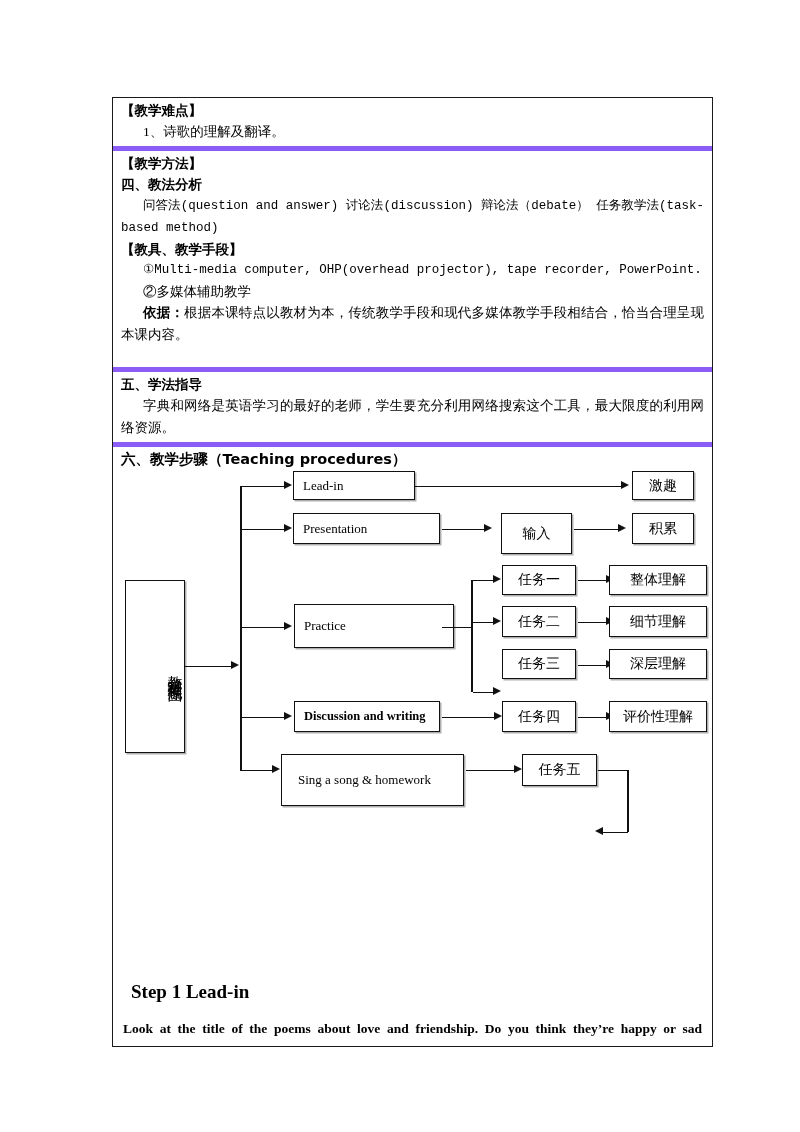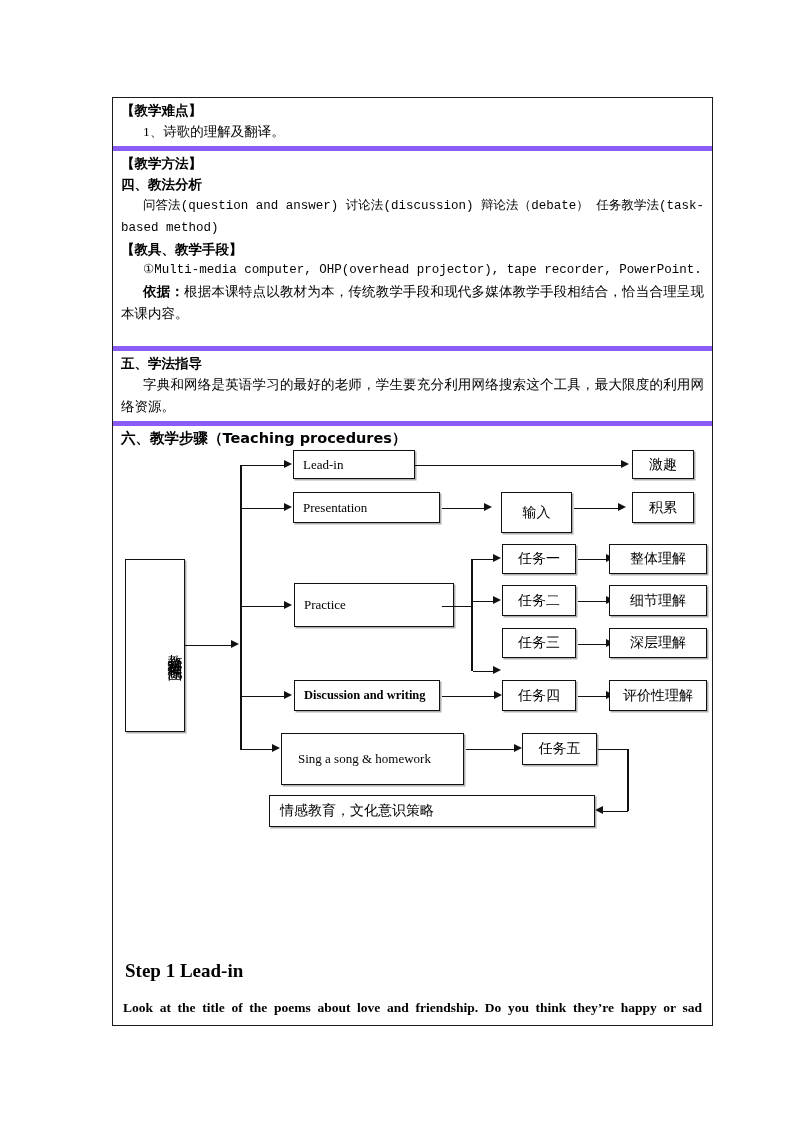--- a/index.html
+++ b/index.html
@@ -133,21 +133,21 @@
     border-top: 4.5px solid transparent;
     border-bottom: 4.5px solid transparent;
     border-right: 8px solid #111;
   }
 
   
   .step-title {
     font-family: "Liberation Serif", "DejaVu Serif", serif;
     font-weight: bold;
     font-size: 19px;
-    margin: 16px 0 0 4px;
+    margin: 16px 0 0 10px;
   }
   .step-body {
     font-family: "Liberation Serif", "DejaVu Serif", serif;
     font-weight: bold;
     font-size: 13.5px;
     margin: 18px 2px 6px 2px;
     text-align: justify;
     text-align-last: justify;
   }
 </style>
@@ -162,20 +162,21 @@
       <div class="cjk-bold">【教学难点】</div>
       <div class="cjk indent">1、诗歌的理解及翻译。</div>
     </div>
 
     <div class="trow">
       <div class="cjk-bold">【教学方法】</div>
       <div class="cjk-bold">四、教法分析</div>
       <div class="mono indent justify">问答法(question and answer) 讨论法(discussion) 辩论法（debate） 任务教学法(task-based method)</div>
       <div class="cjk-bold">【教具、教学手段】</div>
       <div class="mono indent tight">①Multi-media computer, OHP(overhead projector), tape recorder, PowerPoint.</div>
+      <div class="cjk indent tight">②多媒体辅助教学</div>
       <div class="cjk justify" style="text-indent:22px;">
         <span class="cjk-bold">依据：</span><span>根据本课特点以教材为本，传统教学手段和现代多媒体教学手段相结合，恰当合理呈现本课内容。</span>
       </div>
       <div style="height:18px;"></div>
     </div>
 
     <div class="trow">
       <div class="cjk-bold">五、学法指导</div>
       <div class="cjk indent justify">字典和网络是英语学习的最好的老师，学生要充分利用网络搜索这个工具，最大限度的利用网络资源。</div>
     </div>
@@ -302,23 +303,20 @@
 
         <div class="fbox cn" style="left:401px; top:284px; width:75px; height:32px;">
           <span>任务五</span>
         </div>
 
         <div class="hline" style="left:477px; top:299.5px; width:31px;"></div>
         <div class="vline" style="left:506px; top:300px; height:62px;"></div>
         <div class="hline" style="left:482px; top:361.5px; width:25px;"></div>
         <div class="arrowL" style="left:474px; top:357px;"></div>
 
-        <div class="fbox cn-left" style="left:148px; top:346px; width:326px; height:32px;">
-          <span>情感教育，文化意识策略</span>
-        </div>
 
       </div>
 
       <div class="step-title">Step 1 Lead-in</div>
       <div class="step-body">Look at the title of the poems about love and friendship. Do you think they’re happy or sad</div>
     </div>
 
   </div>
 </div>
 

